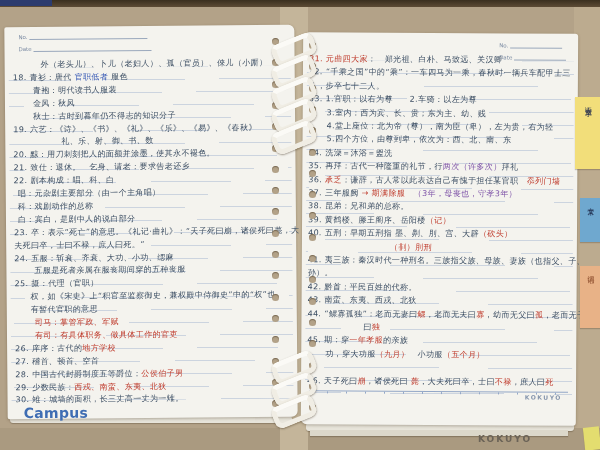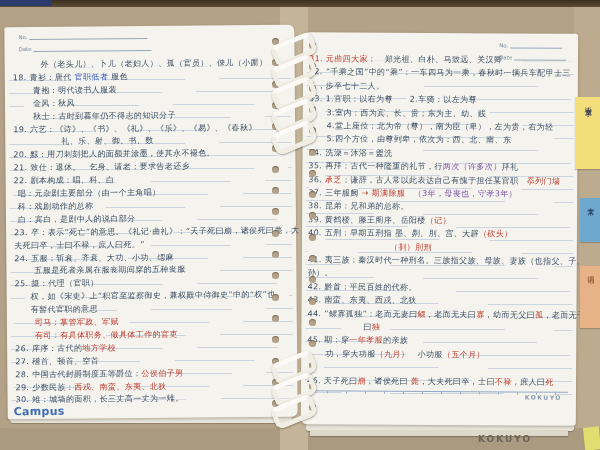--- a/index.html
+++ b/index.html
@@ -43,21 +43,21 @@
 
   
   .hand{position:absolute;font-size:8px;line-height:10px;letter-spacing:.4px;
     white-space:nowrap;transform:skewX(-2deg);}
   .ink-b{color:var(--ink)}
   .ink-r{color:var(--red)}
   .ink-u{color:var(--blue)}
   .ink-p{color:var(--purple)}
 
   
-  .campus{position:absolute;left:6px;top:378px;font-size:11px;font-weight:bold;
+  .campus{position:absolute;left:16px;top:378px;font-size:14px;font-weight:bold;
     color:#3f6db3;letter-spacing:.3px;text-align:center;}
   .kokuyo-page{position:absolute;right:14px;top:360px;font-size:6px;font-weight:bold;
     color:#8595ad;letter-spacing:1.5px;}
   .footer-rule{position:absolute;left:8px;right:8px;top:358px;height:3px;
     border-top:1px solid #93a7c7;
     background:repeating-linear-gradient(to right,transparent 0 18px,#93a7c7 18px 19px);
     background-size:auto 2px;background-repeat:repeat-x;}
   .kokuyo-cover{position:absolute;left:478px;top:434px;font-size:9px;font-weight:bold;
     color:#6b6357;letter-spacing:2px;}
 

